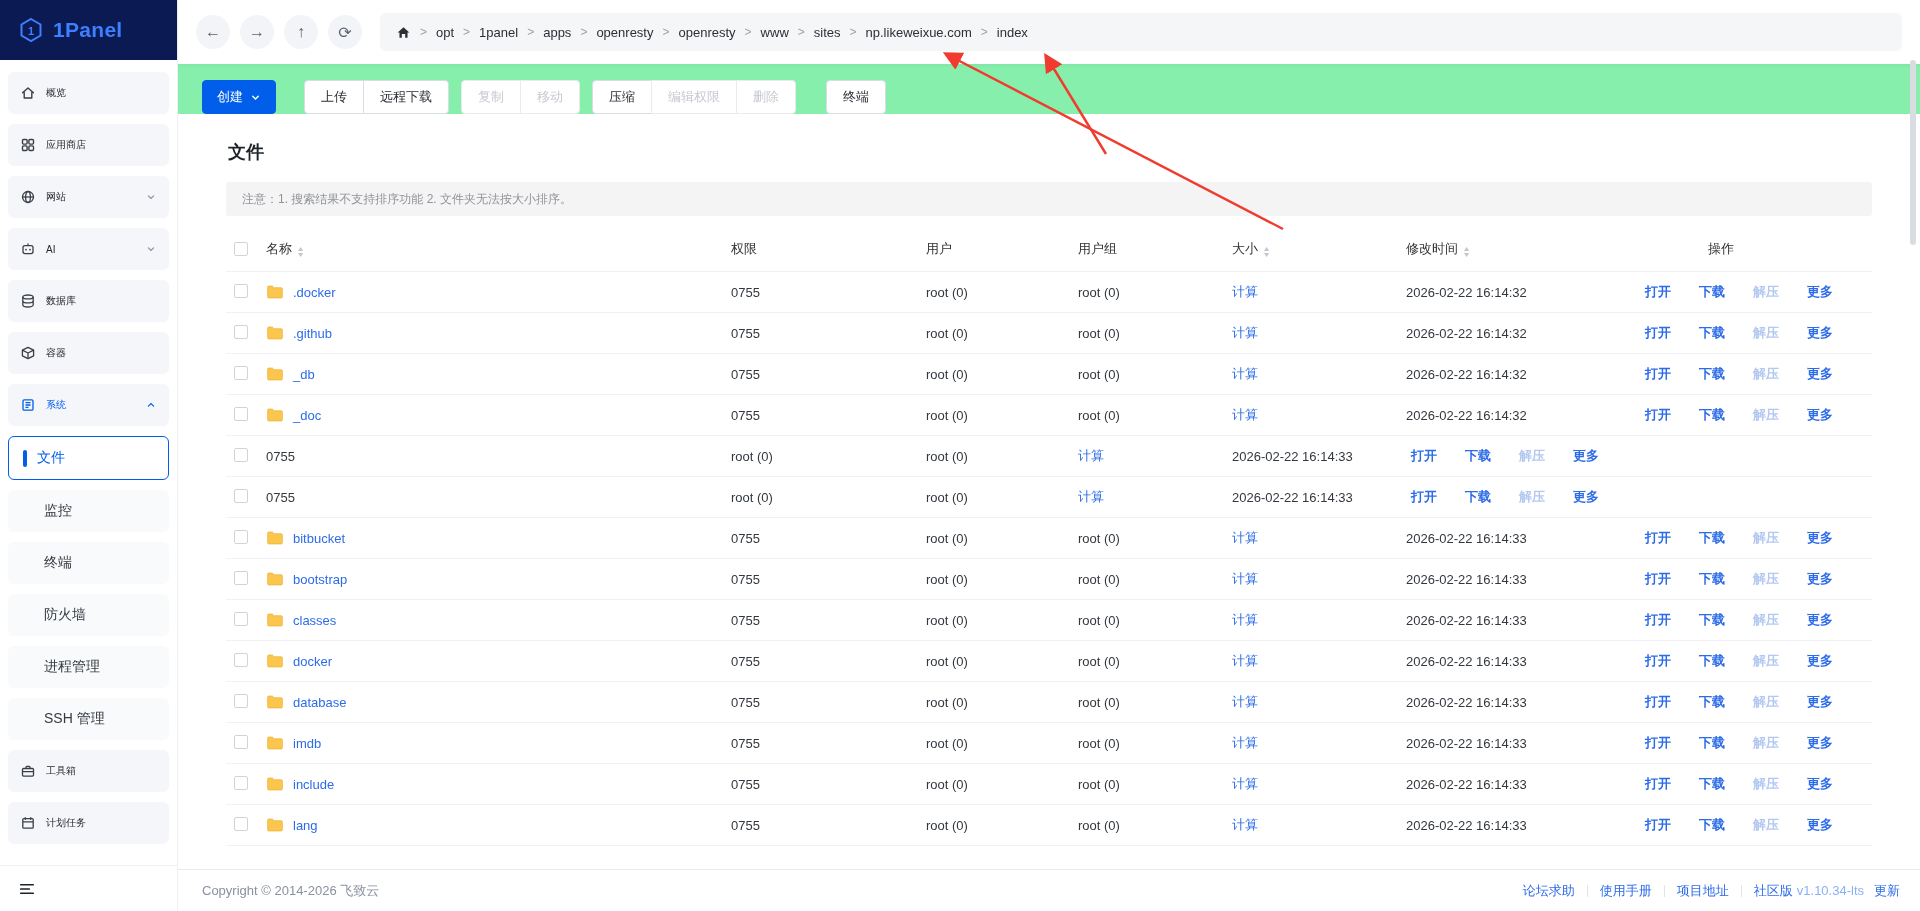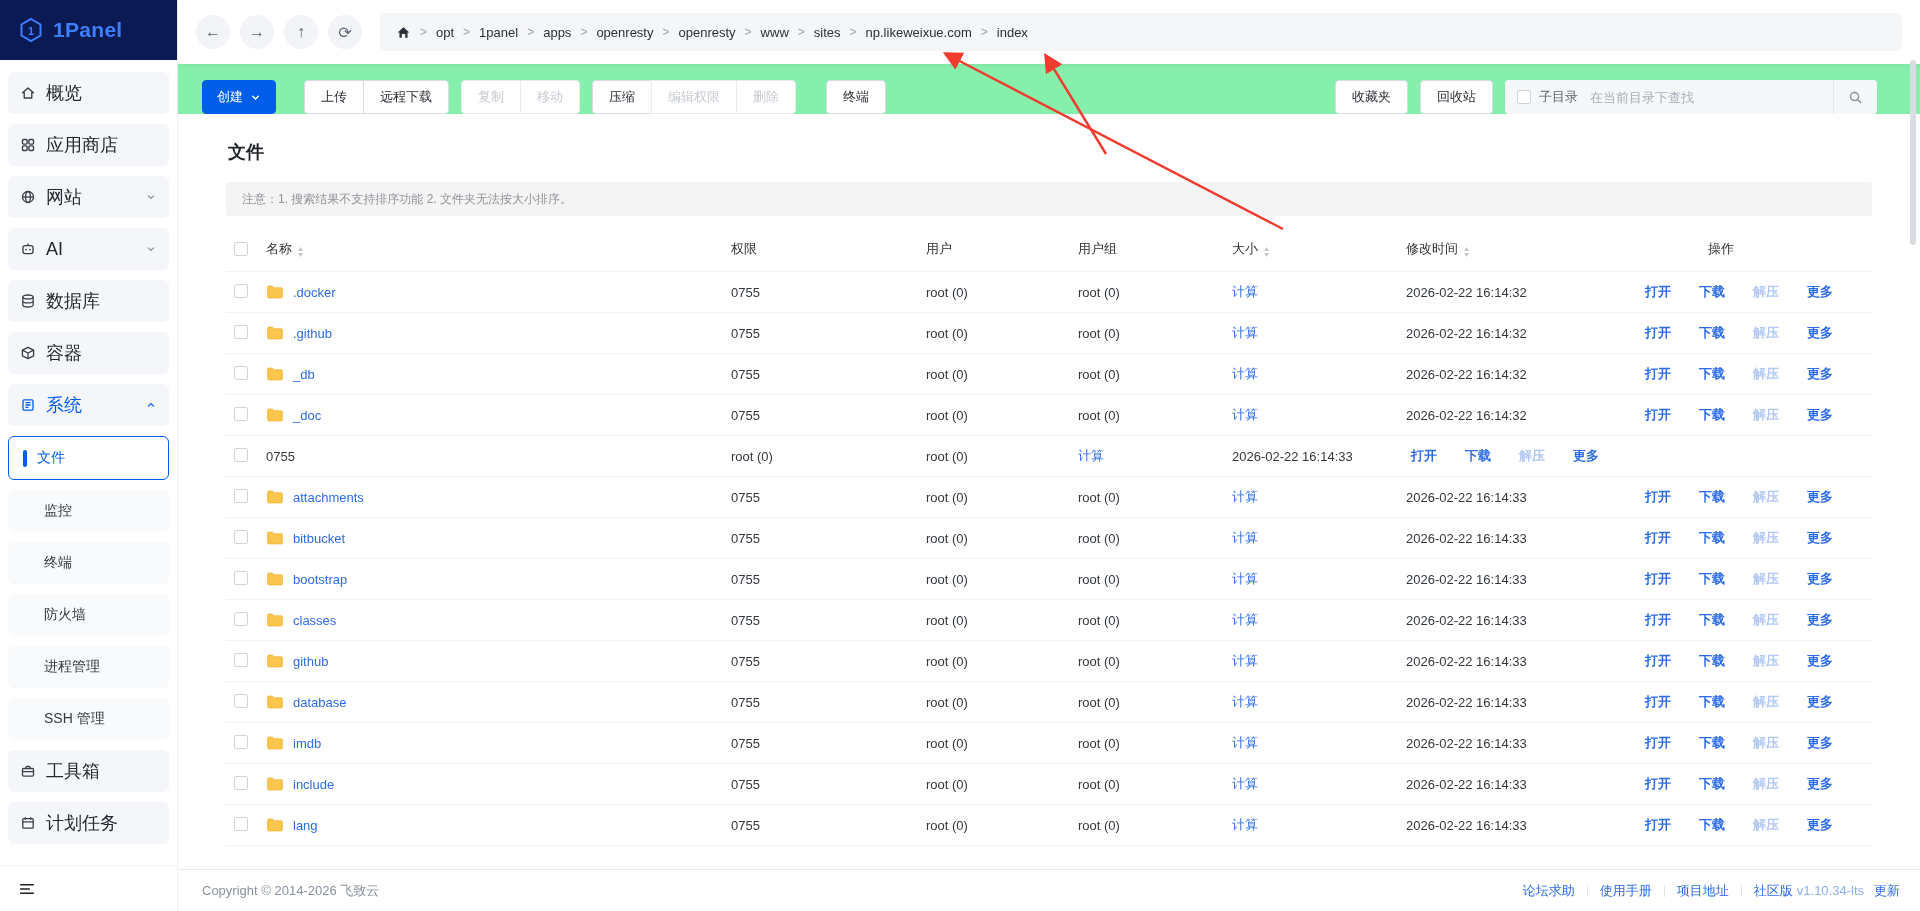--- a/index.html
+++ b/index.html
@@ -9,21 +9,21 @@
     background:#fff; color:#1f2329; position:relative;
   }
   .app { display:flex; height:100%; }
 
   
   .sidebar { width:178px; min-width:178px; background:#fff; border-right:1px solid #eef0f3; display:flex; flex-direction:column; }
   .logo { height:60px; background:#0b1a52; display:flex; align-items:center; gap:9px; padding:0 18px; cursor:pointer; }
   .logo-text { color:#3d7fff; font-size:21px; font-weight:bold; letter-spacing:.3px; }
   .nav { flex:1; padding:12px 8px 0 8px; overflow:hidden; }
   .nav-item { height:42px; border-radius:6px; background:#f4f6fa; display:flex; align-items:center; gap:10px;
-              padding:0 12px; margin-bottom:10px; font-size:18px; color:#25282e; cursor:pointer; }
+              padding:0 12px; margin-bottom:10px; font-size:10px; color:#25282e; cursor:pointer; }
   .nav-item .ic { flex:0 0 16px; color:#3a3f47; }
   .nav-item.active { color:#005eeb; }
   .nav-item.active .ic { color:#005eeb; }
   .chev { margin-left:auto; color:#8a919f; }
   .nav-item.active .chev { color:#005eeb; }
   .sub-item { height:42px; border-radius:6px; background:#f8fafc; display:flex; align-items:center;
               padding:0 12px 0 36px; margin-bottom:10px; font-size:14px; color:#363b42; cursor:pointer; }
   .file-selected { height:44px; border-radius:6px; background:#fff; border:1px solid #005eeb; display:flex;
                    align-items:center; gap:10px; padding:0 14px; margin-bottom:10px; font-size:14px; color:#005eeb; cursor:pointer; }
   .file-bar { width:4px; height:17px; border-radius:2px; background:#005eeb; }
@@ -303,37 +303,20 @@
       </span>
 
       <span class="btn-group">
         <button class="btn">压缩</button>
         <button class="btn disabled">编辑权限</button>
         <button class="btn disabled">删除</button>
       </span>
 
       <button class="btn gap-lg">终端</button>
 
-      <div class="toolbar-right">
-        <button class="btn">收藏夹</button>
-        <button class="btn">回收站</button>
-        <div class="search-group">
-          <span class="subdir">
-            <span class="checkbox"></span>
-            <span>子目录</span>
-          </span>
-          <input class="search-input" type="text" placeholder="在当前目录下查找" style="">
-          <span class="search-icon-seg">
-            <svg width="15" height="15" viewBox="0 0 16 16" fill="none" stroke="currentColor" stroke-width="1.5" stroke-linecap="round">
-                <circle cx="7" cy="7" r="4.3"></circle>
-                <path d="M10.3 10.3 13.6 13.6"></path>
-              </svg>
-          </span>
-        </div>
-      </div>
     </div>
 
     <div class="content">
       <h2 class="page-title">文件</h2>
 
       <div class="notice">注意：1. 搜索结果不支持排序功能 2. 文件夹无法按大小排序。</div>
 
       <div class="table-header">
         <div class="th c-check">
           <span class="checkbox"></span>
@@ -491,28 +474,20 @@
               <a class="action">下载</a>
               <a class="action disabled">解压</a>
               <a class="action">更多</a>
             </div>
           </div>
 
           <div class="trow">
             <div class="cell c-check">
               <span class="checkbox"></span>
             </div>
-            <div class="cell c-name">
-              <span class="folder-icon">
-                <svg width="18" height="18" viewBox="0 0 18 18">
-                  <path d="M1.6 4.2c0-.7.5-1.2 1.2-1.2h3.6l1.7 1.7h7.1c.7 0 1.2.5 1.2 1.2v7.9c0 .7-.5 1.2-1.2 1.2H2.8c-.7 0-1.2-.5-1.2-1.2z" fill="#fbc64d" stroke="#eca822" stroke-width="0.6"></path>
-                </svg>
-              </span>
-              <a class="name-link">attachments</a>
-            </div>
             <div class="cell">0755</div>
             <div class="cell">root (0)</div>
             <div class="cell">root (0)</div>
             <div class="cell">
               <a class="link">计算</a>
             </div>
             <div class="cell">2026-02-22 16:14:33</div>
             <div class="cell actions">
               <a class="action">打开</a>
               <a class="action">下载</a>
@@ -605,21 +580,21 @@
           <div class="trow">
             <div class="cell c-check">
               <span class="checkbox"></span>
             </div>
             <div class="cell c-name">
               <span class="folder-icon">
                 <svg width="18" height="18" viewBox="0 0 18 18">
                   <path d="M1.6 4.2c0-.7.5-1.2 1.2-1.2h3.6l1.7 1.7h7.1c.7 0 1.2.5 1.2 1.2v7.9c0 .7-.5 1.2-1.2 1.2H2.8c-.7 0-1.2-.5-1.2-1.2z" fill="#fbc64d" stroke="#eca822" stroke-width="0.6"></path>
                 </svg>
               </span>
-              <a class="name-link">github</a>
+              <a class="name-link">docker</a>
             </div>
             <div class="cell">0755</div>
             <div class="cell">root (0)</div>
             <div class="cell">root (0)</div>
             <div class="cell">
               <a class="link">计算</a>
             </div>
             <div class="cell">2026-02-22 16:14:33</div>
             <div class="cell actions">
               <a class="action">打开</a>

